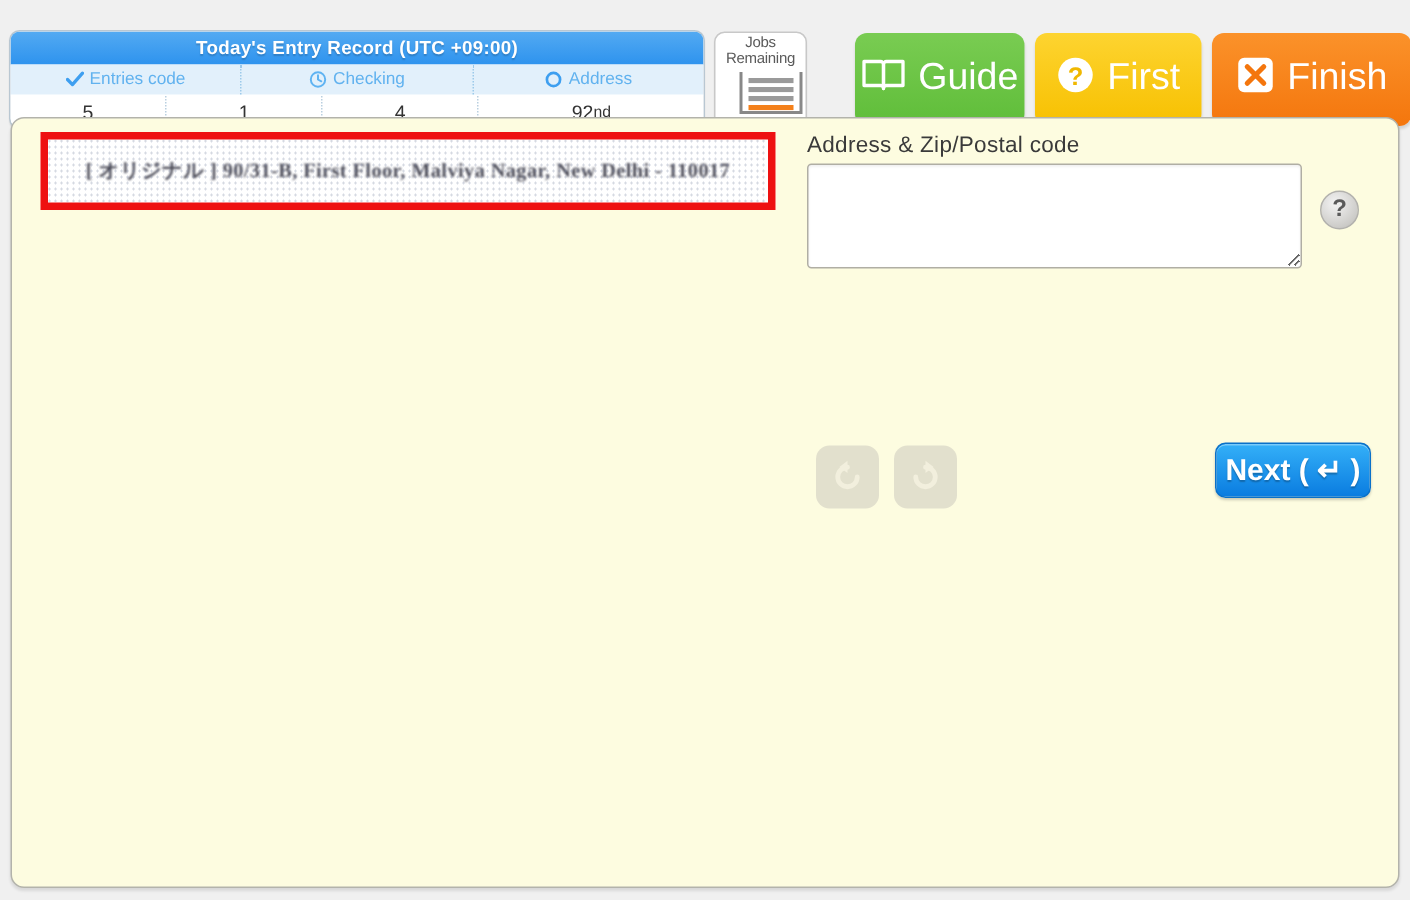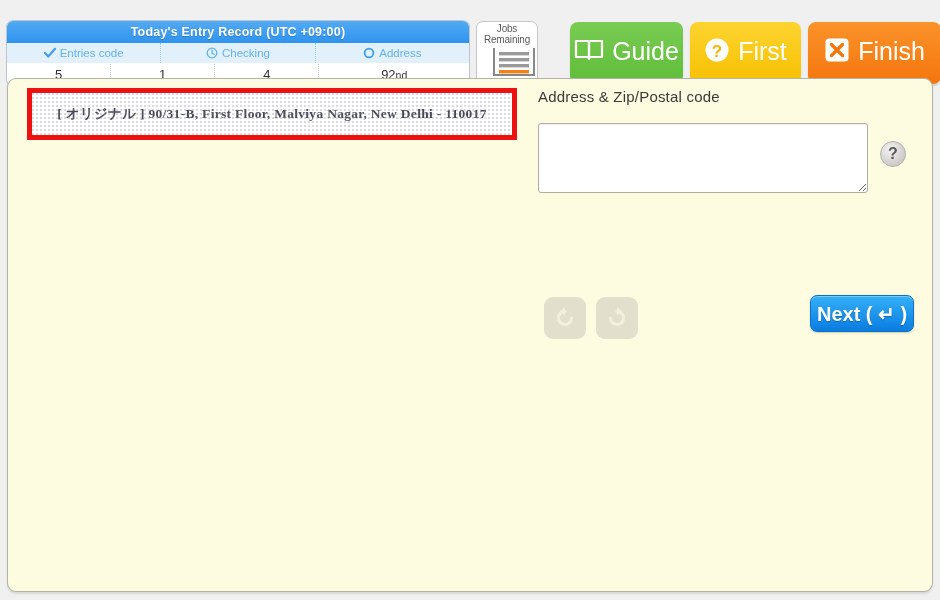--- a/index.html
+++ b/index.html
@@ -198,21 +198,21 @@
 
   
   #form-col {
     position: absolute;
     left: 530px; top: 9px;
     width: 385px;
   }
   #field-label {
     font-size: 15px;
     color: #3a3a3a;
-    margin-bottom: 18px;
+    margin-bottom: 4px;
     letter-spacing: .2px;
   }
   #input-row {
     display: flex;
     align-items: flex-start;
     gap: 12px;
   }
   #address-input {
     width: 330px;
     height: 70px;

